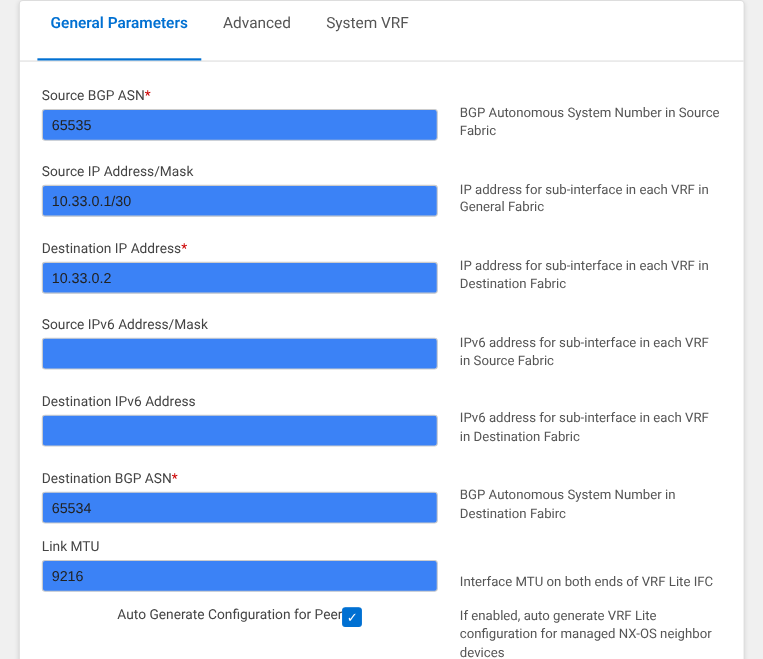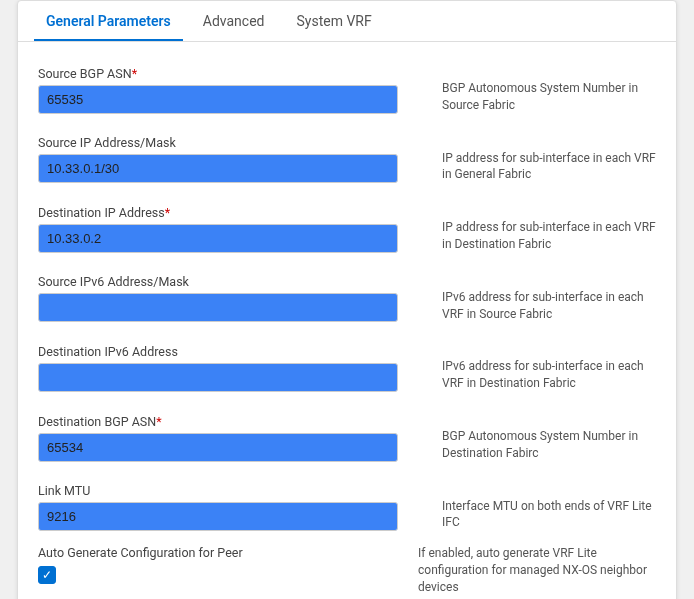--- a/index.html
+++ b/index.html
@@ -20,21 +20,21 @@
       width: 660px;
       padding: 0;
       box-shadow: 0 1px 4px rgba(0,0,0,0.1);
     }
     .tabs {
       display: flex;
       border-bottom: 1px solid #ddd;
       padding: 0 16px;
     }
     .tab {
-      padding: 12px 12px 10px;
+      padding: 12px 12px 24px;
       cursor: pointer;
       font-size: 14px;
       color: #555;
       border-bottom: 2px solid transparent;
       margin-right: 8px;
     }
     .tab.active {
       color: #0070d2;
       border-bottom: 2px solid #0070d2;
       font-weight: 600;
@@ -50,21 +50,20 @@
     .form-left {
       flex: 0 0 380px;
       padding-right: 20px;
     }
     .form-right {
       flex: 1;
       font-size: 12px;
       color: #555;
       padding-top: 22px;
       line-height: 1.4;
-      margin-left: 24px;
     }
     .field-label {
       font-size: 12.5px;
       color: #444;
       margin-bottom: 4px;
       display: block;
     }
     .required {
       color: #c00;
     }
@@ -89,21 +88,20 @@
     }
     .checkbox-right {
       flex: 1;
       font-size: 12px;
       color: #555;
       line-height: 1.4;
       padding-top: 0;
     }
     .checkbox-wrapper {
       display: flex;
-      flex-direction: column;
       justify-content: center;
     }
     .checkbox-label {
       font-size: 12.5px;
       color: #444;
       margin-bottom: 6px;
     }
     .custom-checkbox {
       width: 18px;
       height: 18px;

